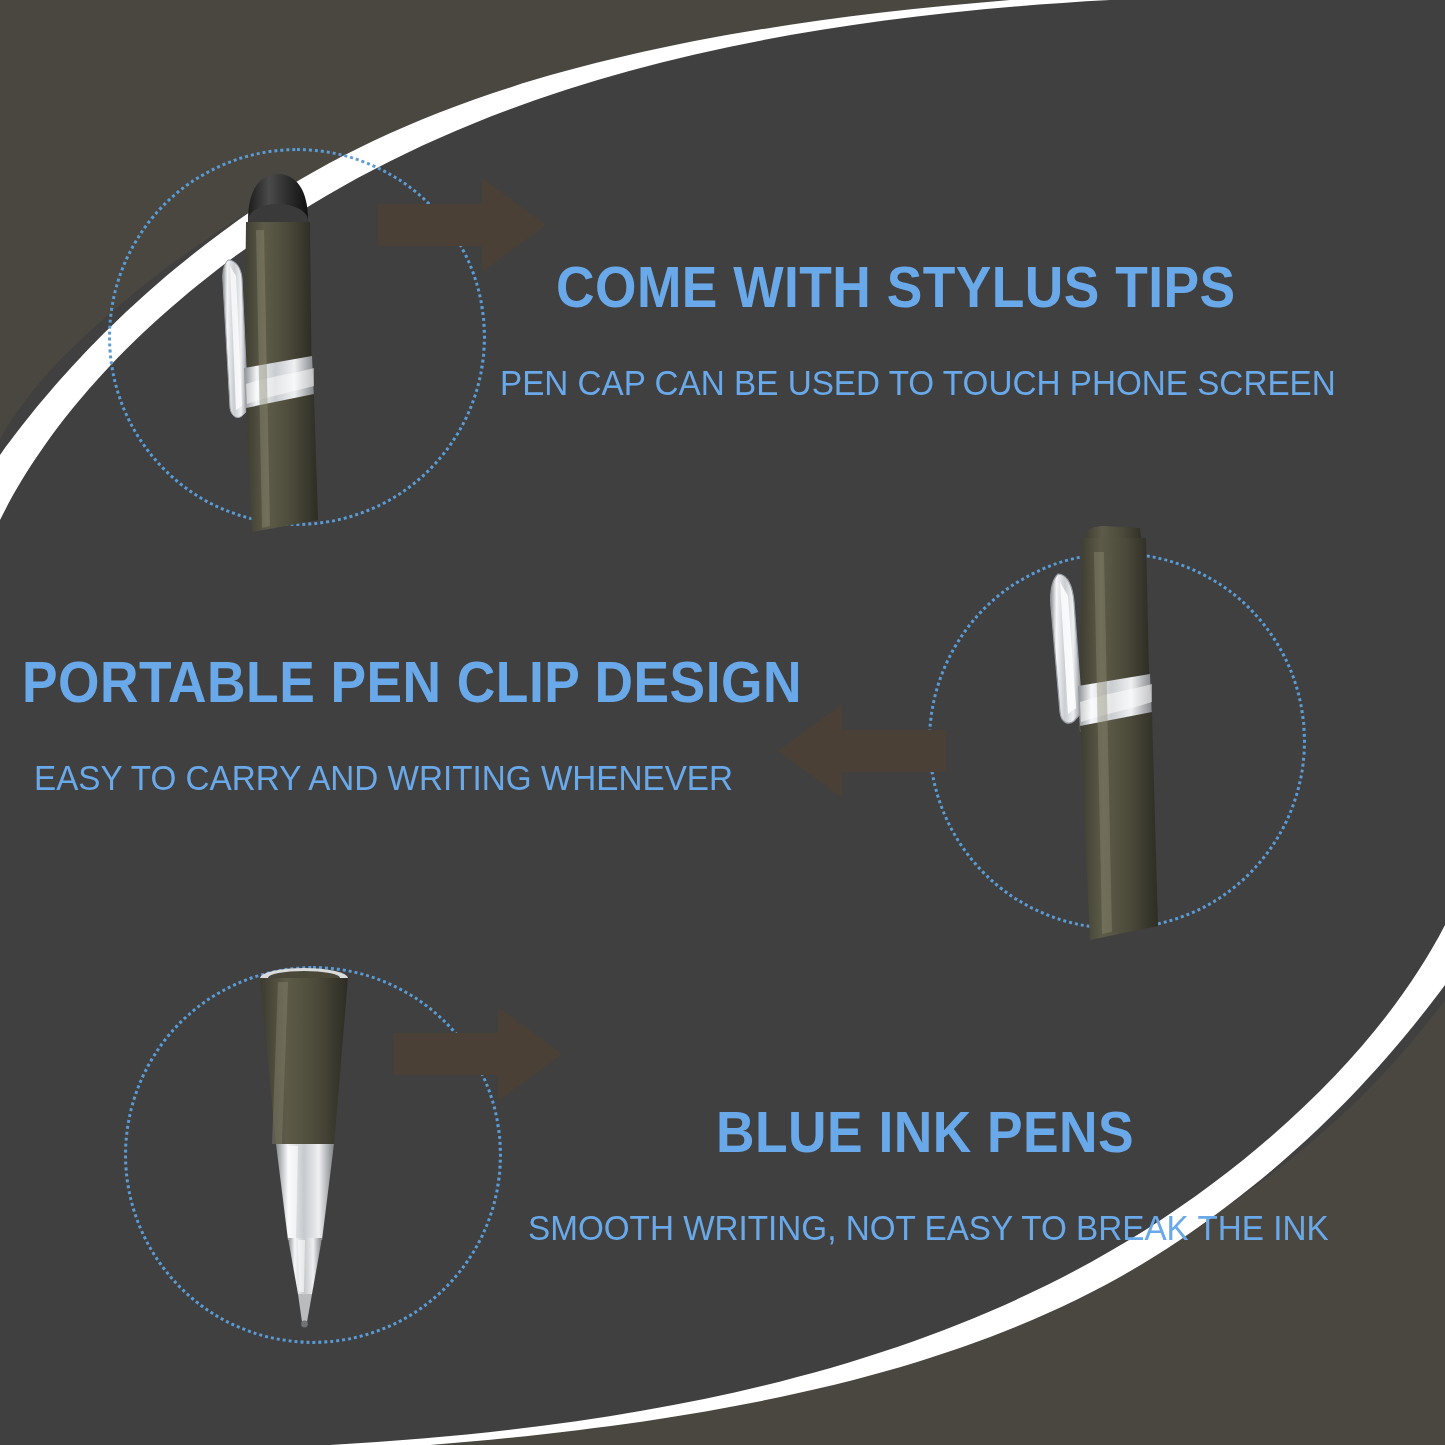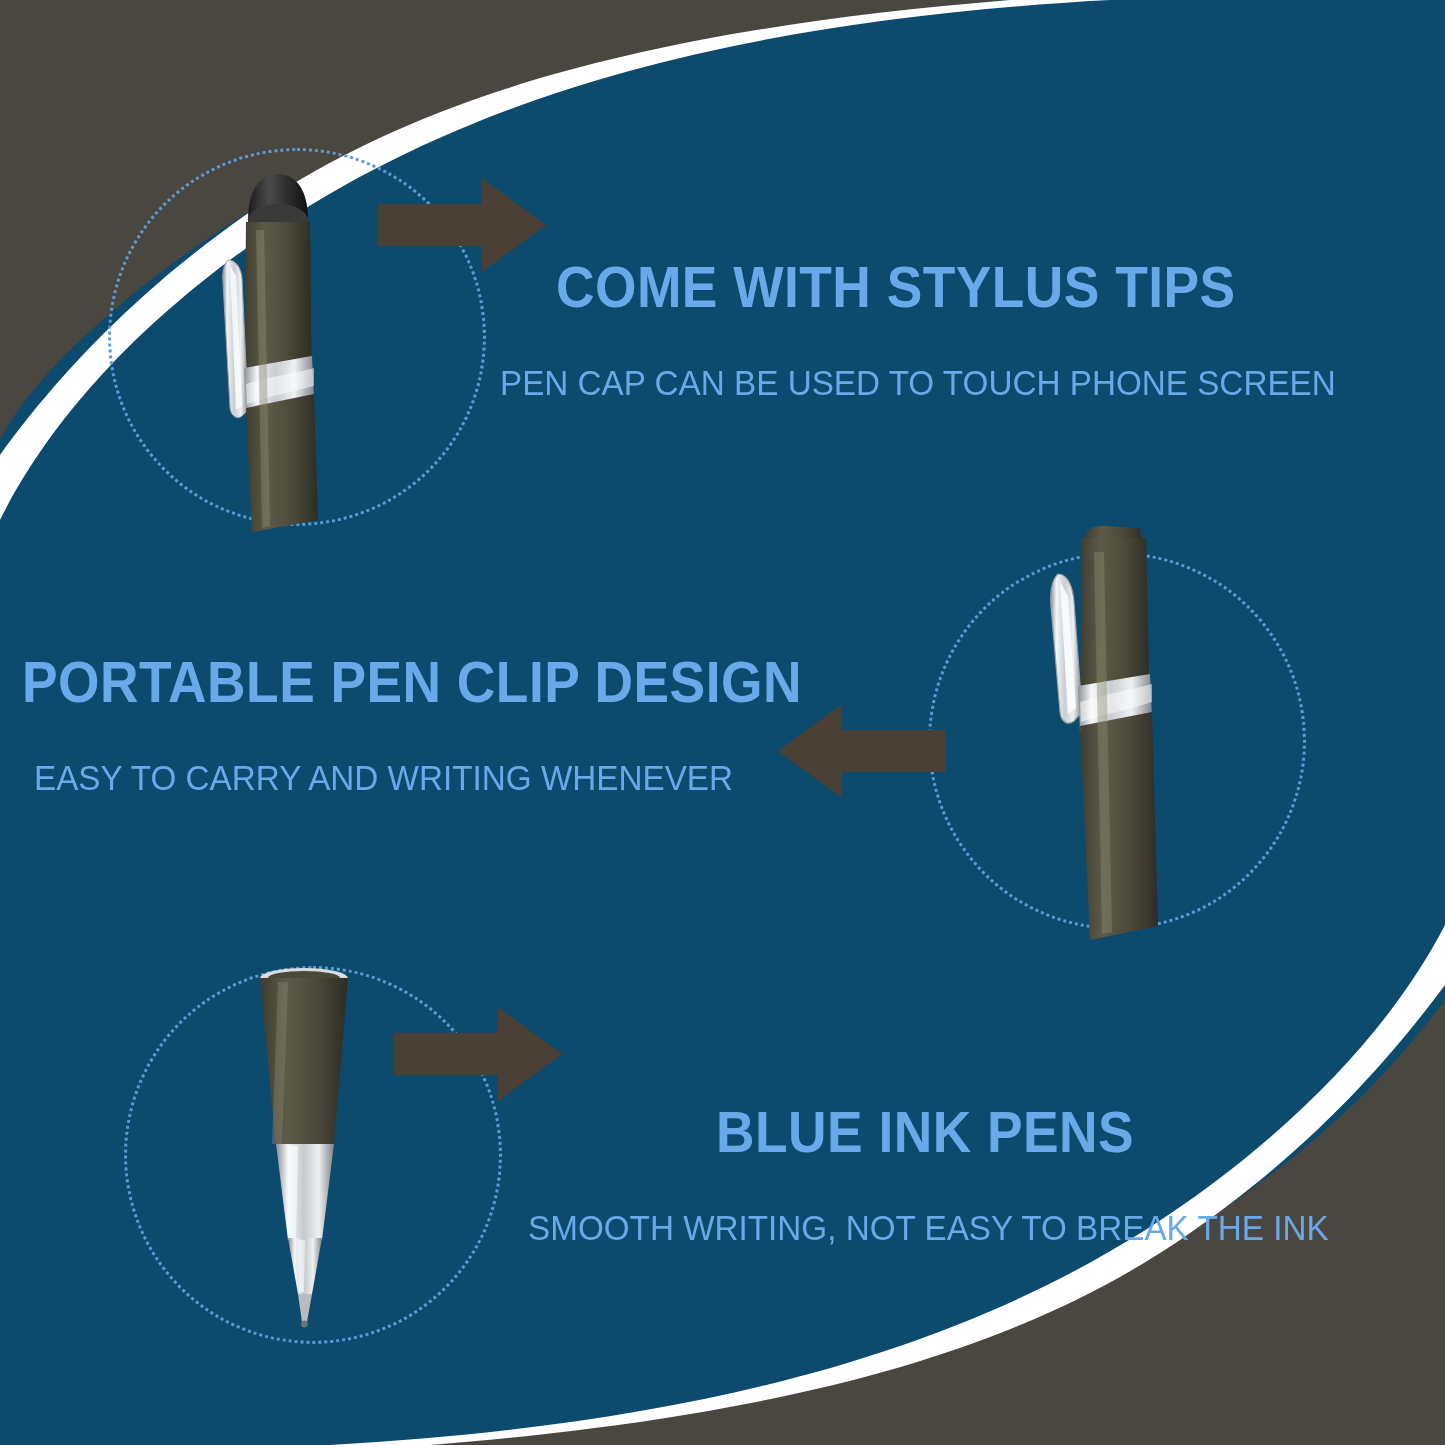--- a/index.html
+++ b/index.html
@@ -7,21 +7,21 @@
     padding: 0;
     background: #ffffff;
   }
   body {
     font-family: "Liberation Sans", sans-serif;
   }
   #page {
     position: relative;
     width: 1445px;
     height: 1445px;
-    background: #0c4a6e;
+    background: #404040;
     overflow: hidden;
   }
   .corner-svg {
     position: absolute;
     left: 0;
     top: 0;
     width: 1445px;
     height: 1445px;
     pointer-events: none;
   }

